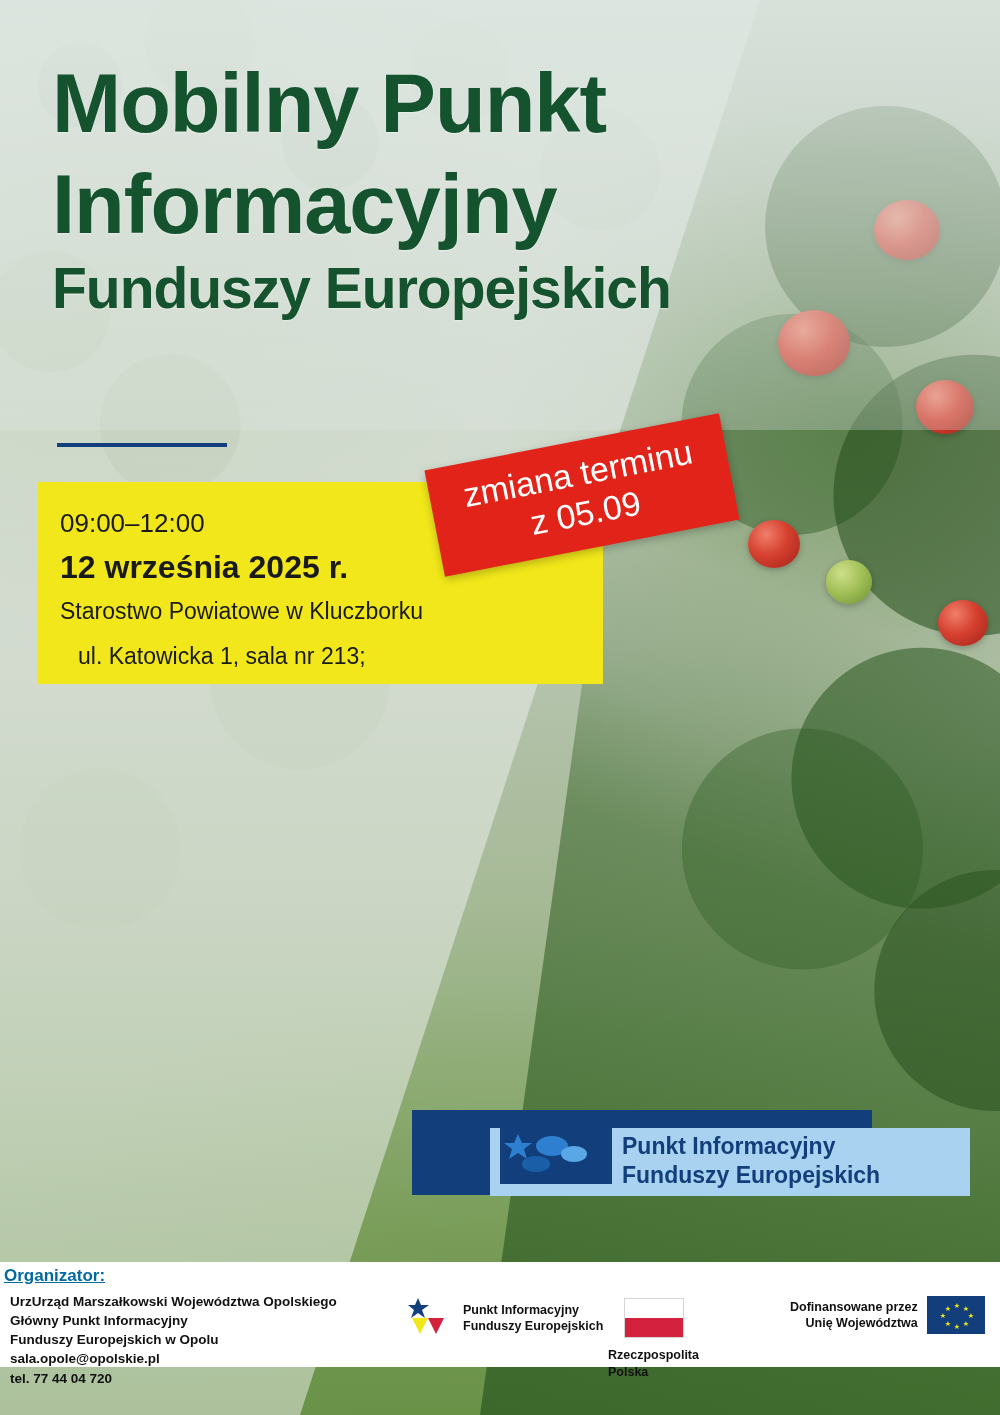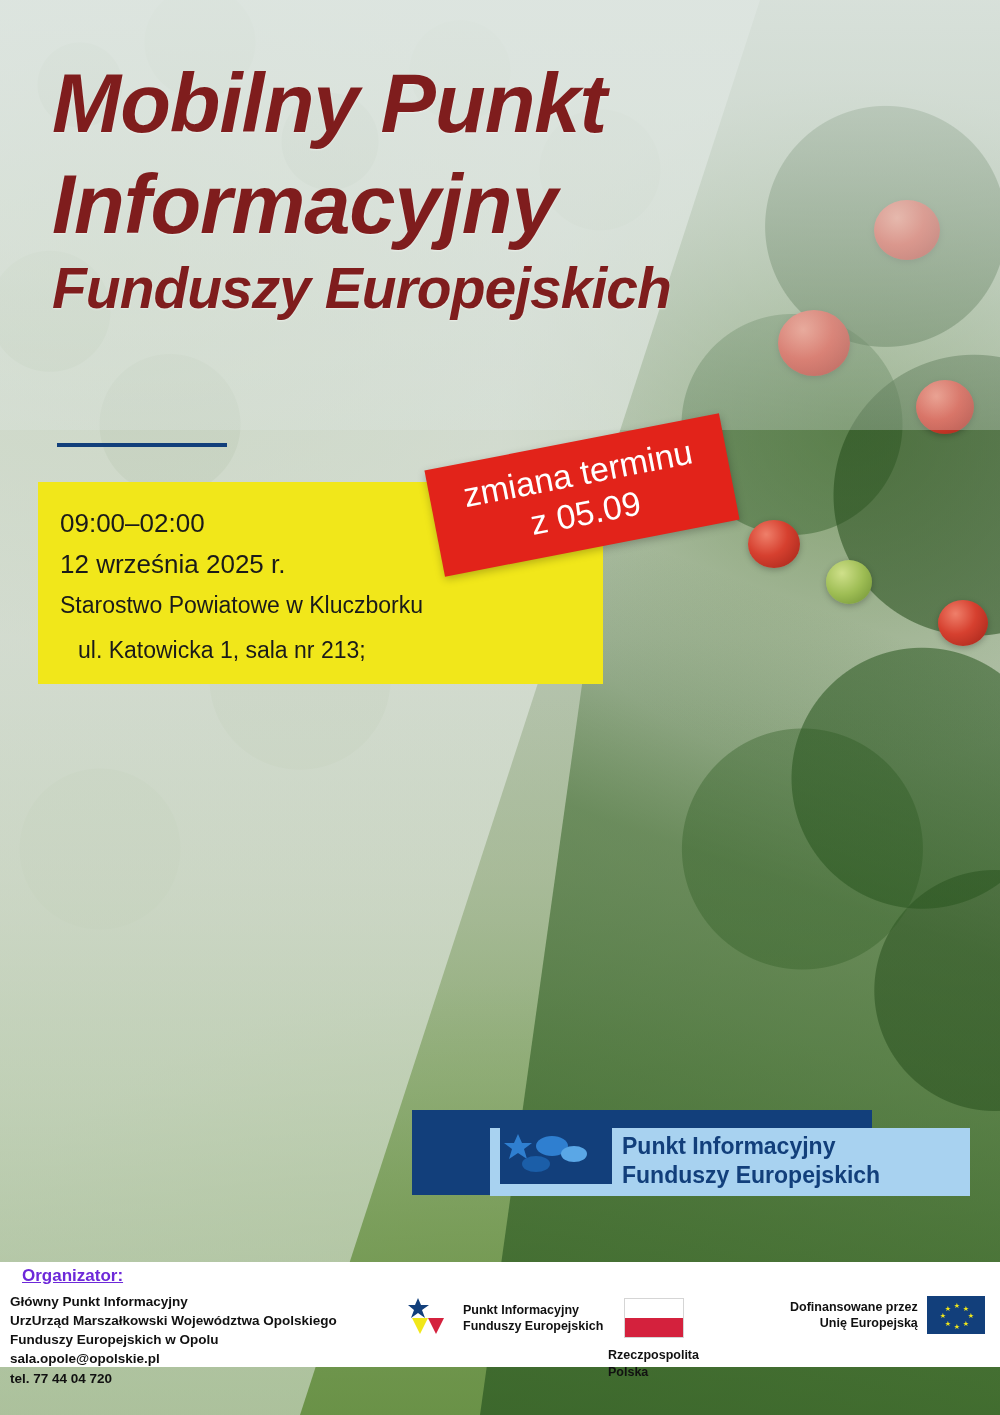--- a/index.html
+++ b/index.html
@@ -89,26 +89,25 @@
     left:0; top:0; width:1000px; height:430px;
     background: linear-gradient(180deg, rgba(222,230,226,0.82), rgba(222,230,226,0.30));
   }
 
   
   .headline {
     position: absolute;
     left: 52px;
     top: 62px;
     width: 880px;
-    color: #7f1d1d;
+    color: #14532d;
     font-weight: bold;
     letter-spacing: -1px;
     line-height: 1.0;
     text-shadow: 0 1px 2px rgba(255,255,255,0.45);
-    font-style: italic;
   }
   .headline .l1 { font-size: 83px; display:block; }
   .headline .l2 { font-size: 83px; display:block; margin-top: 18px; }
   .headline .l3 { font-size: 57px; display:block; margin-top: 14px; }
   .rule {
     position: absolute;
     left: 57px;
     top: 443px;
     width: 170px;
     height: 4px;
@@ -121,21 +120,21 @@
     left: 38px;
     top: 482px;
     width: 565px;
     height: 202px;
     background: #f1e71a;
     padding: 22px 30px 0 22px;
     box-sizing: border-box;
     color: #1a1a1a;
   }
   .infobox .time { font-size: 26px; margin: 4px 0 10px 0; }
-  .infobox .date { font-size: 26px; font-weight: normal; margin: 0 0 12px 0; }
+  .infobox .date { font-size: 32px; font-weight: bold; margin: 0 0 12px 0; }
   .infobox .place1 { font-size: 23px; margin: 4px 0 7px 0; }
   .infobox .place2 { font-size: 23px; margin: 18px; }
 
   
   .sticker {
     position: absolute;
     left: 432px;
     top: 441px;
     width: 300px;
     padding: 12px 16px 16px 16px;
@@ -187,25 +186,25 @@
   .footer {
     position: absolute;
     left: 0;
     top: 1262px;
     width: 1000px;
     height: 105px;
     background: #ffffff;
   }
   .org-title {
     position: absolute;
-    left: 22px;
+    left: 4px;
     top: 1266px;
     font-size: 17px;
     font-weight: bold;
-    color: #6d28d9;
+    color: #0369a1;
     text-decoration: underline;
   }
   .org-lines {
     position: absolute;
     left: 10px;
     top: 1292px;
     font-size: 13.5px;
     font-weight: bold;
     color: #111;
     line-height: 1.42;
@@ -261,21 +260,21 @@
   <div class="wedge-top"></div>
 
   <div class="headline">
     <span class="l1">Mobilny Punkt</span>
     <span class="l2">Informacyjny</span>
     <span class="l3">Funduszy Europejskich</span>
   </div>
   <div class="rule"></div>
 
   <div class="infobox">
-    <div class="time">09:00–02:00</div>
+    <div class="time">09:00–12:00</div>
     <div class="date">12 września 2025 r.</div>
     <div class="place1">Starostwo Powiatowe w Kluczborku</div>
     <div class="place2">ul. Katowicka 1, sala nr 213;</div>
   </div>
 
   <div class="sticker">
     <span class="s1">zmiana terminu</span>
     <span class="s2">z 05.09</span>
   </div>
 
@@ -291,22 +290,22 @@
     </svg>
   </div>
   <div class="pife-text">
     <div>Punkt Informacyjny</div>
     <div>Funduszy Europejskich</div>
   </div>
 
   <div class="footer"></div>
   <div class="org-title">Organizator:</div>
   <div class="org-lines">
+    <div>UrzUrząd Marszałkowski Województwa Opolskiego</div>
     <div>Główny Punkt Informacyjny</div>
-    <div>UrzUrząd Marszałkowski Województwa Opolskiego</div>
     <div>Funduszy Europejskich w Opolu</div>
     <div>sala.opole@opolskie.pl</div>
     <div>tel. 77 44 04 720</div>
   </div>
 
   <div class="footer-logos">
 
     <div class="fl fl-pife">
       <span>
         <svg width="46" height="40" viewBox="0 0 46 40" aria-hidden="true">
@@ -325,21 +324,21 @@
       <span class="flag-pl"></span>
       <span class="txt">
         <div>Rzeczpospolita</div>
         <div>Polska</div>
       </span>
     </div>
 
     <div class="fl fl-ue">
       <span class="txt">
         <div>Dofinansowane przez</div>
-        <div>Unię Europejską</div>
+        <div>Unię Województwa</div>
       </span>
       <span class="flag-eu">
         <span class="star" style="left:27px; top:6px;">★</span>
         <span class="star" style="left:36px; top:9px;">★</span>
         <span class="star" style="left:41px; top:16px;">★</span>
         <span class="star" style="left:36px; top:24px;">★</span>
         <span class="star" style="left:27px; top:27px;">★</span>
         <span class="star" style="left:18px; top:24px;">★</span>
         <span class="star" style="left:13px; top:16px;">★</span>
         <span class="star" style="left:18px; top:9px;">★</span>

